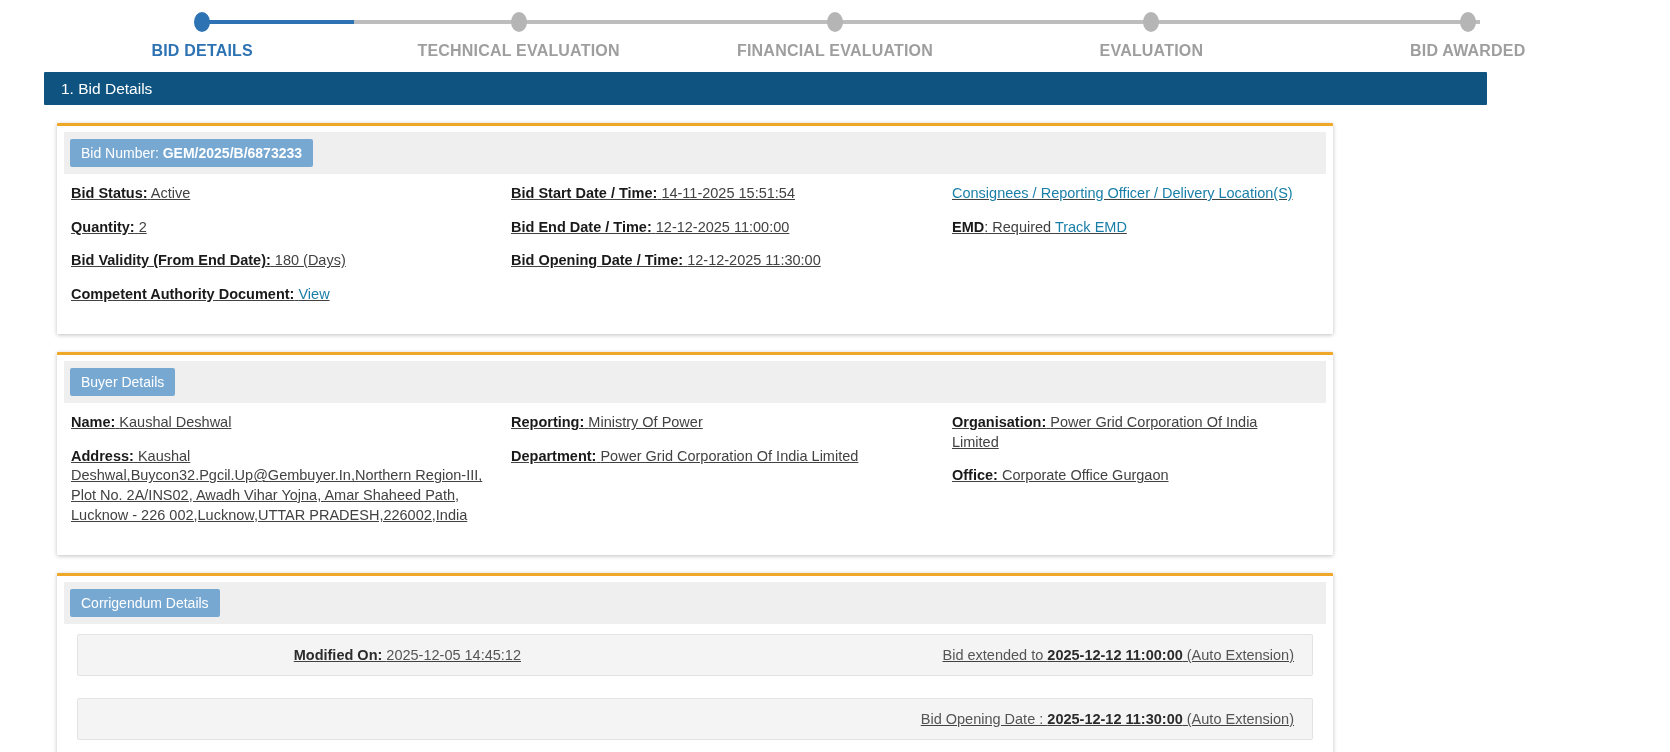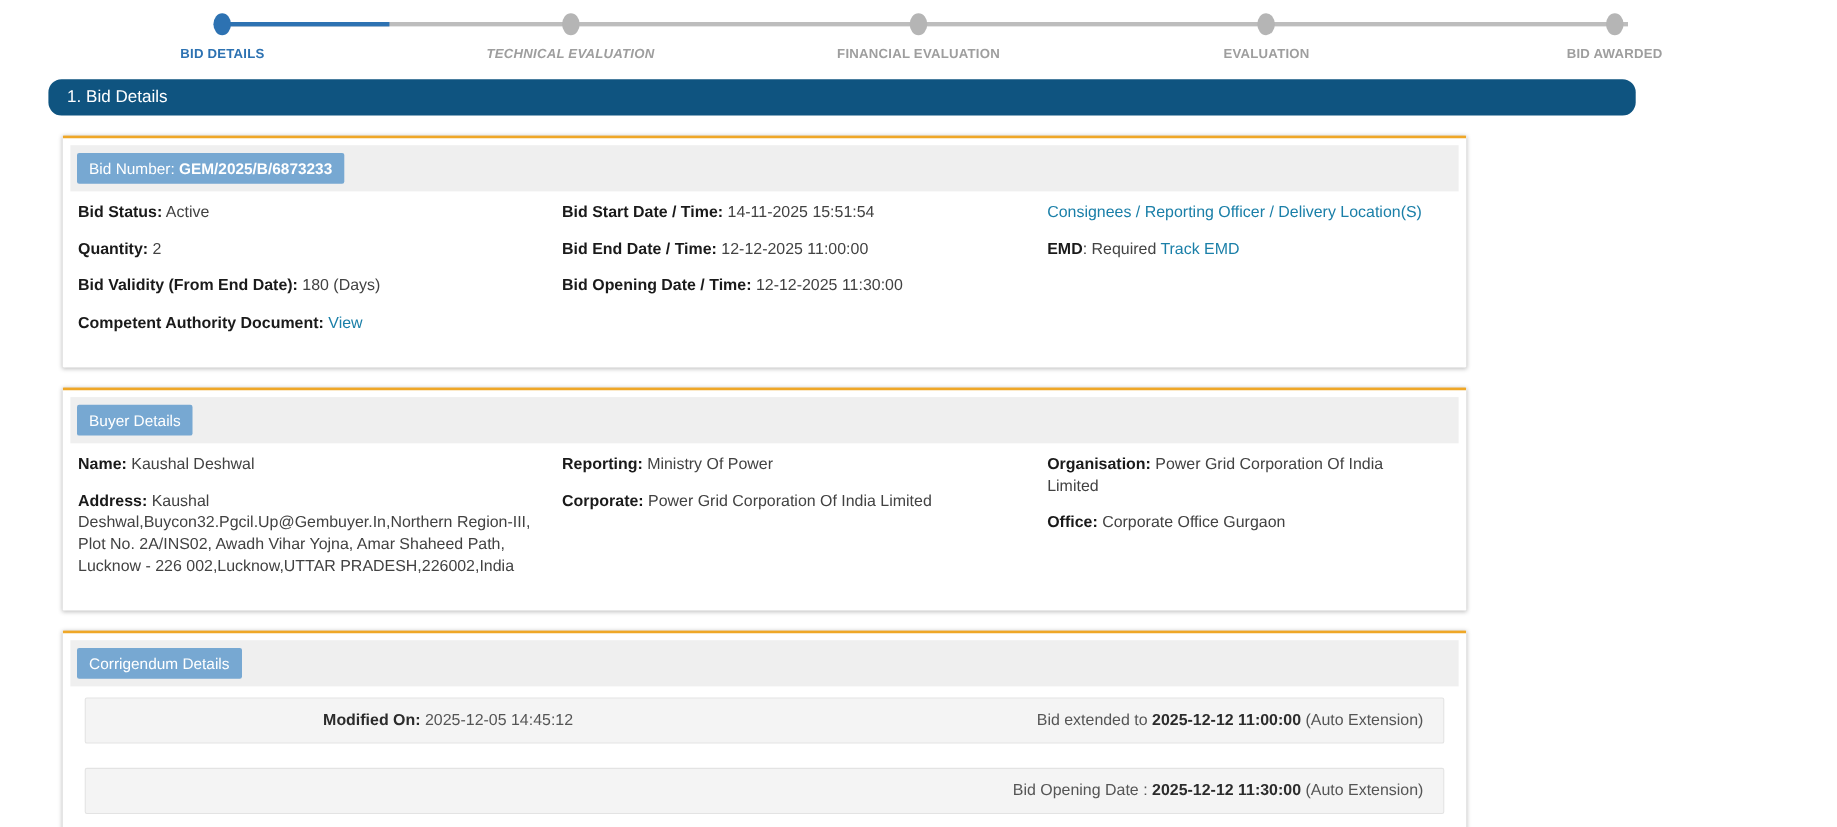--- a/index.html
+++ b/index.html
@@ -6,31 +6,31 @@
   html,body { width:1670px; height:752px; background:#ffffff; overflow:hidden;
     font-family:"Liberation Sans", sans-serif; color:#424242; }
 
   
   .stepper { position:relative; height:60px; margin:4px 44px 8px 44px; }
   .track { position:absolute; top:16px; left:10%; right:9.2%; height:4px; background:#bdbdbd; }
   .track-active { position:absolute; top:16px; left:10%; width:9.6%; height:4px; background:#2d72b2; z-index:2; }
   .step { position:absolute; top:0; transform:translateX(-50%); text-align:center; width:220px; z-index:3; }
   .step .dot { width:16px; height:20px; border-radius:50%; background:#b5b5b5; margin:8px auto 0 auto; }
   .step.active .dot { background:#2d72b2; }
-  .step .step-label { margin-top:10px; font-size:12px; letter-spacing:0.2px; color:#9e9e9e; font-weight:bold; }
+  .step .step-label { margin-top:10px; font-size:16px; letter-spacing:0.2px; color:#9e9e9e; font-weight:bold; }
   .step.active .step-label { color:#2d72b2; }
-  .s1 { left:10%; } .s2 { left:30%;font-style:italic; } .s3 { left:50%; } .s4 { left:70%; } .s5 { left:90%; }
+  .s1 { left:10%; } .s2 { left:30%; } .s3 { left:50%; } .s4 { left:70%; } .s5 { left:90%; }
 
   
   .section-bar { margin:0 0 0 44px; width:1443px; height:33px; background:#0f5480; color:#ffffff;
-    font-size:15.5px; line-height:33px; padding-left:17px; border-radius:12px; }
+    font-size:15.5px; line-height:33px; padding-left:17px; border-radius:1px; }
 
   
   .card { margin:18px 0 0 57px; width:1276px; background:#ffffff; border-top:3px solid #efa727;
-    box-shadow:0 1px 4px rgba(0,0,0,0.25); border-radius:1px; padding-bottom:16px; }
+    box-shadow:0 1px 4px rgba(0,0,0,0.25); border-radius:1px; padding-bottom:16px;text-decoration:underline; }
   .card-head { background:#efefef; margin:6px 7px 10px 7px; padding:7px 6px; }
   .badge { display:inline-block; background:#77a8d2; color:#ffffff; font-size:14px;
     padding:6px 11px; border-radius:2px; }
   .badge b { font-weight:bold; }
 
   .fields-grid { display:grid; grid-template-columns:440px 441px 1fr; padding:0 16px 0 14px; }
   .fcol { padding-right:20px; }
   .frow { margin:0 0 14px 0; font-size:14.5px; line-height:1.35; }
   .frow b { color:#1a1a1a; font-weight:bold; }
   a.lnk { color:#1a7fa8; text-decoration:none; cursor:pointer; }
@@ -102,21 +102,21 @@
   <div class="card-head">
     <span class="badge">Buyer Details</span>
   </div>
   <div class="fields-grid">
     <div class="fcol">
       <div class="frow"><b>Name:</b> <span>Kaushal Deshwal</span></div>
       <div class="frow"><b>Address:</b> <span class="addr-val">Kaushal Deshwal,Buycon32.Pgcil.Up@Gembuyer.In,Northern Region-III, Plot No. 2A/INS02, Awadh Vihar Yojna, Amar Shaheed Path, Lucknow - 226 002,Lucknow,UTTAR PRADESH,226002,India</span></div>
     </div>
     <div class="fcol">
       <div class="frow"><b>Reporting:</b> <span>Ministry Of Power</span></div>
-      <div class="frow"><b>Corporate:</b> <span>Power Grid Corporation Of India Limited</span></div>
+      <div class="frow"><b>Department:</b> <span>Power Grid Corporation Of India Limited</span></div>
     </div>
     <div class="fcol">
       <div class="frow"><b>Organisation:</b> <span>Power Grid Corporation Of India Limited</span></div>
       <div class="frow"><b>Office:</b> <span>Corporate Office Gurgaon</span></div>
     </div>
   </div>
 </div>
 
 <div class="card">
   <div class="card-head">

